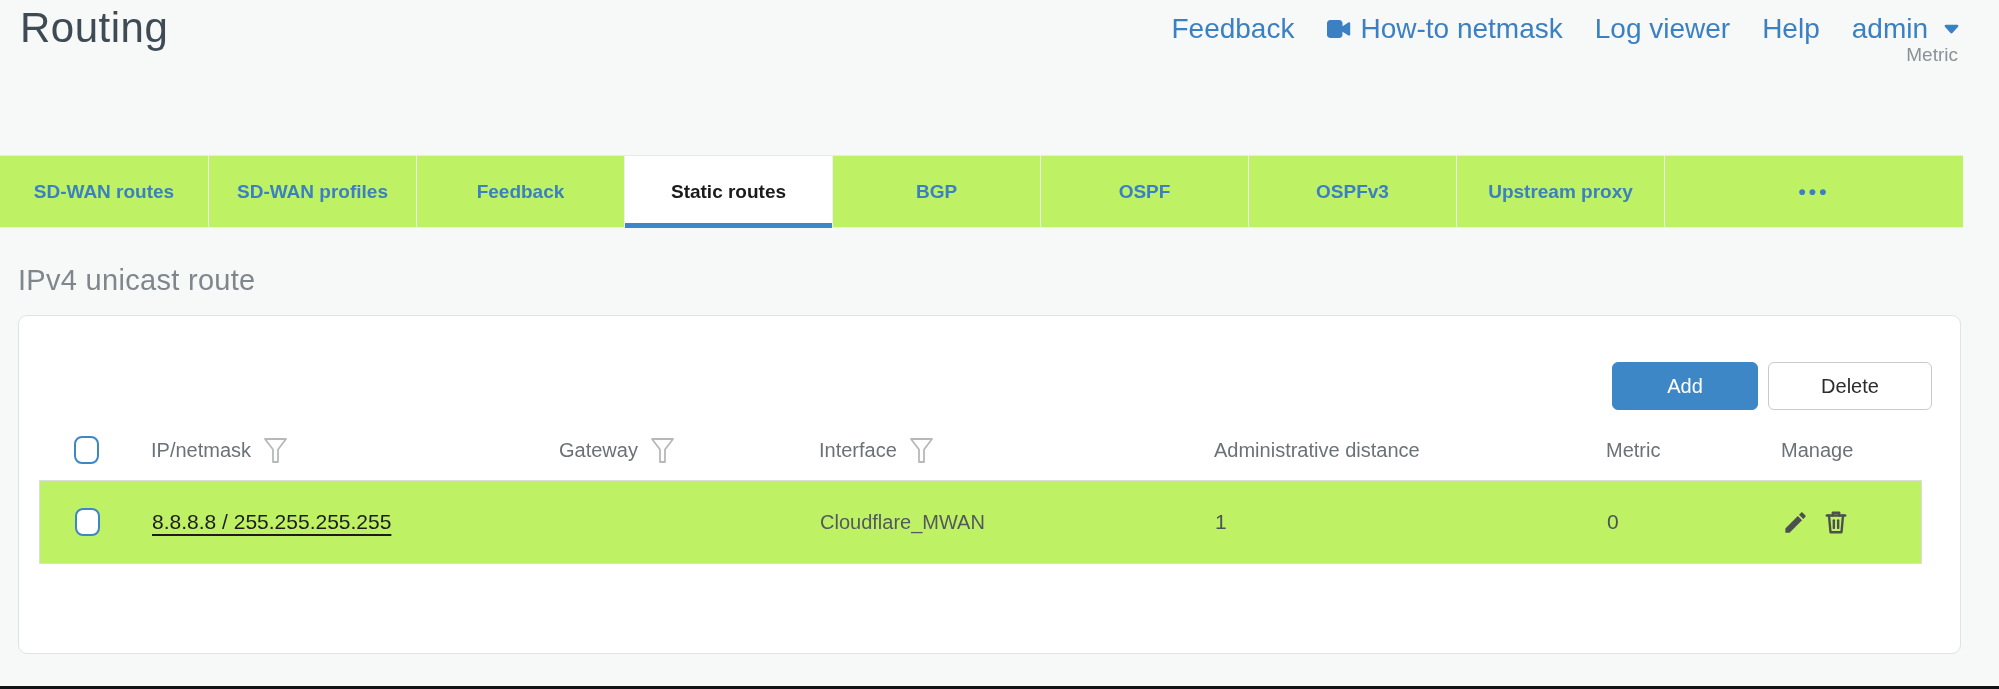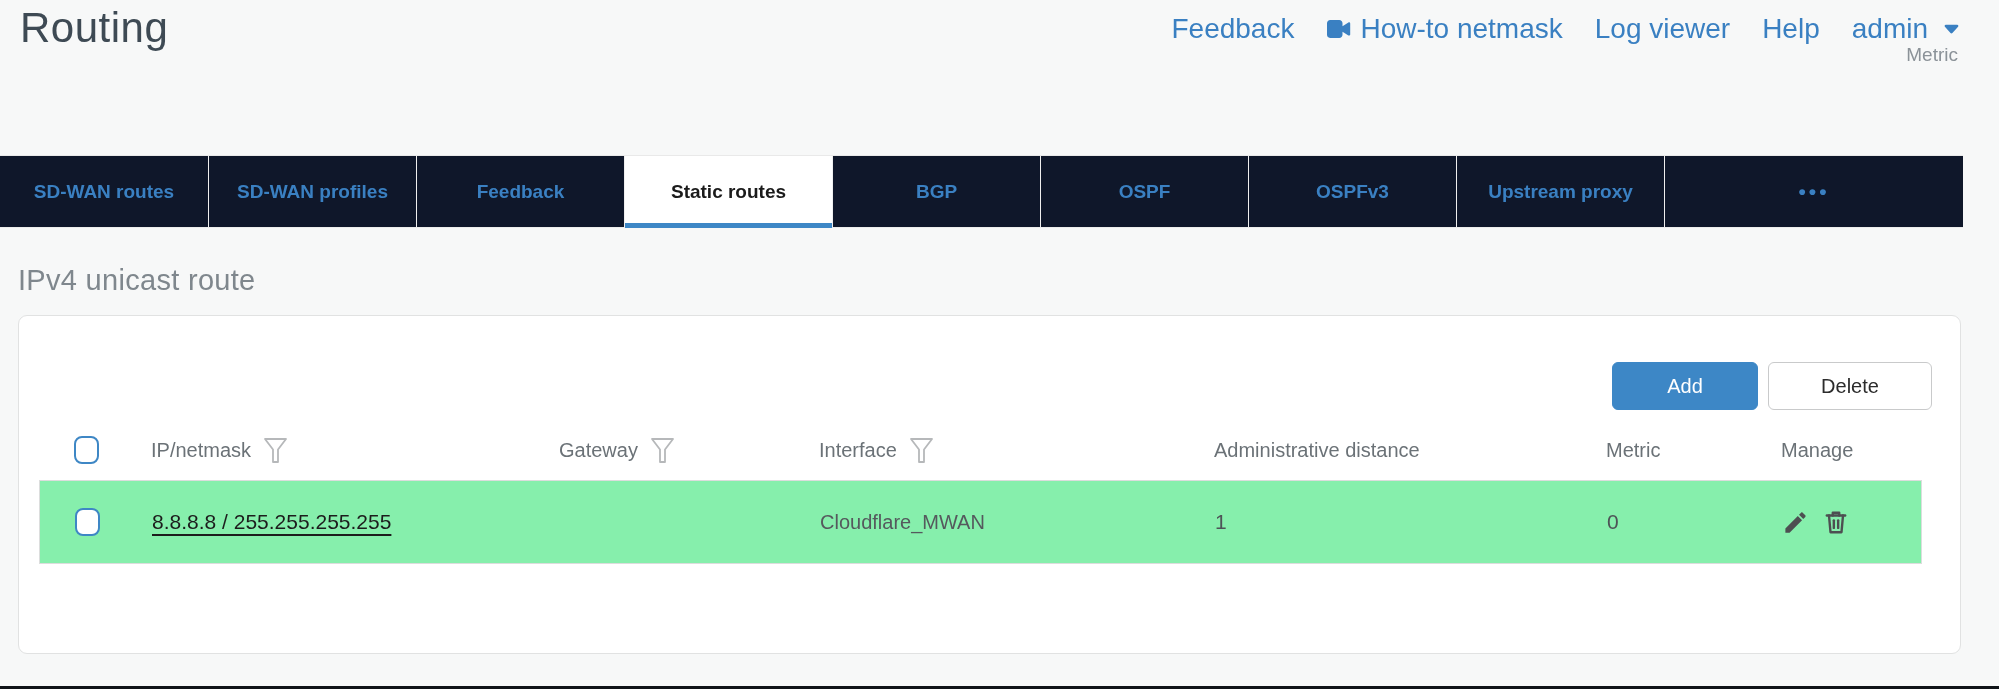--- a/index.html
+++ b/index.html
@@ -31,21 +31,21 @@
   .caret-down { margin-left: 7px; }
   .brand {
     position: absolute; top: 44px; right: 41px;
     font-size: 19px; color: #8b9298;
   }
 
   
   .tabbar {
     position: absolute; top: 155px; left: 0;
     width: 1963px; height: 73px;
-    background: #0f172a;
+    background: #bef264;
     border-top: 1px solid #e9e9e9;
     border-bottom: 1px solid #ececec;
     display: flex;
   }
   .tab {
     flex: 0 0 208px;
     display: flex; align-items: center; justify-content: center;
     position: relative;
     font-size: 19px; font-weight: 700; color: #3a80c2;
     border-left: 1px solid #efefef;
@@ -100,21 +100,21 @@
     align-items: center;
   }
   .thead {
     position: absolute; top: 112px; left: 20px; width: 1883px; height: 44px;
     font-size: 20px; color: #6b7277;
   }
   .th { display: flex; align-items: center; gap: 12px; white-space: nowrap; }
   .trow {
     position: absolute; top: 164px; left: 20px; width: 1883px; height: 84px;
     border: 1px solid #dcdddd;
-    background: #86efac;
+    background: #bef264;
     font-size: 20px; color: #55595d;
   }
   .cell-check { padding-left: 35px; }
   .checkbox {
     width: 25px; height: 28px;
     border: 2.5px solid #3e87c5; border-radius: 8px;
     background: #ffffff; cursor: pointer;
   }
   .route-link {
     color: #1c1c1c; text-decoration: underline;

